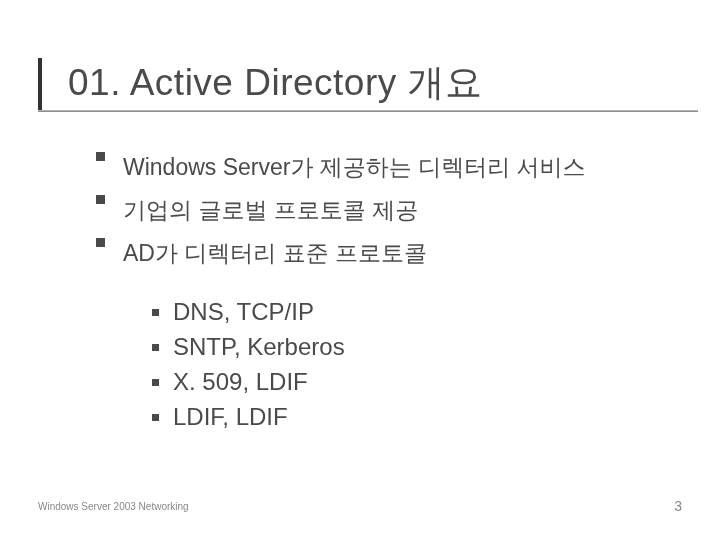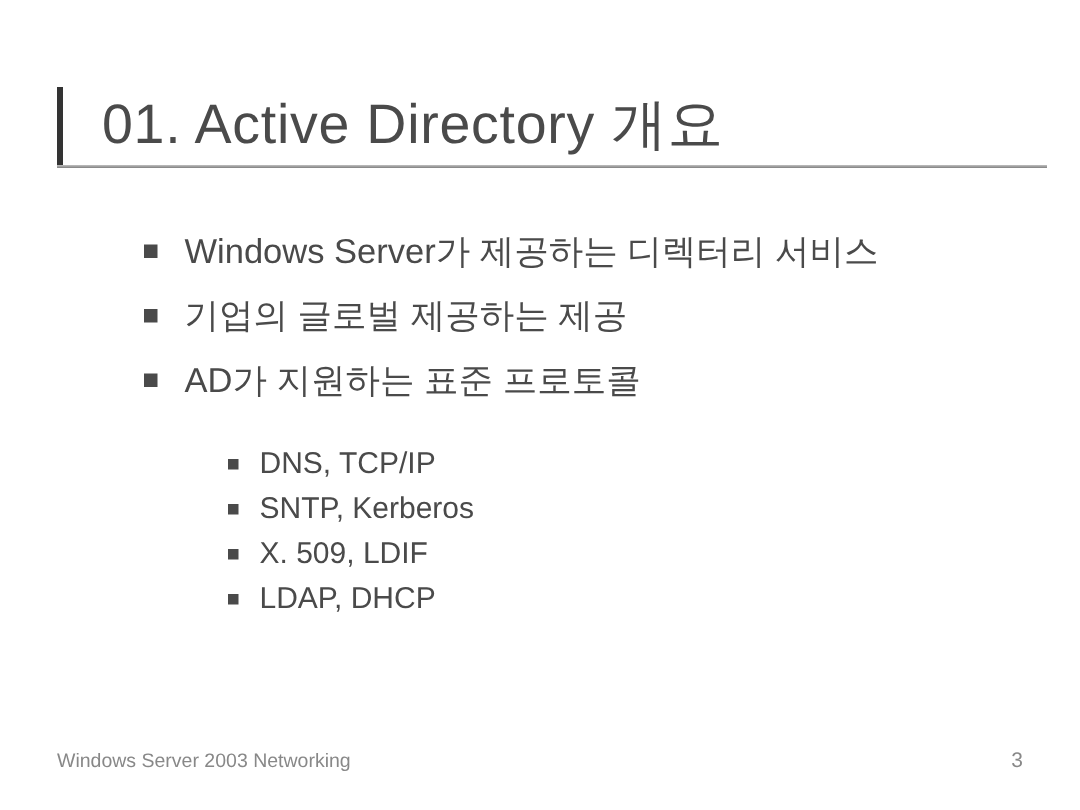--- a/index.html
+++ b/index.html
@@ -43,21 +43,21 @@
       height: 52px;
       background: #333333;
     }
     .main-list {
       position: absolute;
       top: 152px;
       left: 96px;
     }
     .main-item {
       display: flex;
-      align-items: center;
+      align-items: flex-start;
       margin-bottom: 12px;
     }
     .main-bullet {
       width: 9px;
       height: 9px;
       background: #4a4a4a;
       margin-right: 18px;
       flex-shrink: 0;
     }
     .main-text {
@@ -75,34 +75,34 @@
       margin-bottom: 7px;
     }
     .sub-bullet {
       width: 7px;
       height: 7px;
       background: #4a4a4a;
       margin-right: 14px;
       flex-shrink: 0;
     }
     .sub-text {
-      font-size: 20px;
+      font-size: 24px;
       color: #4a4a4a;
     }
     .footer {
       position: absolute;
       bottom: 26px;
       left: 38px;
       right: 38px;
       display: flex;
       justify-content: space-between;
       align-items: center;
     }
     .footer-text {
-      font-size: 13px;
+      font-size: 10px;
       color: #888888;
     }
     .page-number {
       font-size: 14px;
       color: #888888;
     }
   </style>
 </head>
 <body>
 
@@ -114,43 +114,43 @@
 
 <div class="title-underline"></div>
 
 <div class="main-list">
   <div class="main-item">
     <span class="main-bullet"></span>
     <span class="main-text">Windows Server가 제공하는 디렉터리 서비스</span>
   </div>
   <div class="main-item">
     <span class="main-bullet"></span>
-    <span class="main-text">기업의 글로벌 제공하는 제공</span>
+    <span class="main-text">기업의 글로벌 프로토콜 제공</span>
   </div>
   <div class="main-item">
     <span class="main-bullet"></span>
-    <span class="main-text">AD가 지원하는 표준 프로토콜</span>
+    <span class="main-text">AD가 디렉터리 표준 프로토콜</span>
   </div>
 </div>
 
 <div class="sub-list">
   <div class="sub-item">
     <span class="sub-bullet"></span>
     <span class="sub-text">DNS, TCP/IP</span>
   </div>
   <div class="sub-item">
     <span class="sub-bullet"></span>
     <span class="sub-text">SNTP, Kerberos</span>
   </div>
   <div class="sub-item">
     <span class="sub-bullet"></span>
     <span class="sub-text">X. 509, LDIF</span>
   </div>
   <div class="sub-item">
     <span class="sub-bullet"></span>
-    <span class="sub-text">LDAP, DHCP</span>
+    <span class="sub-text">LDIF, LDIF</span>
   </div>
 </div>
 
 <div class="footer">
   <span class="footer-text">Windows Server 2003 Networking</span>
   <span class="page-number">3</span>
 </div>
 
 </body></html>

